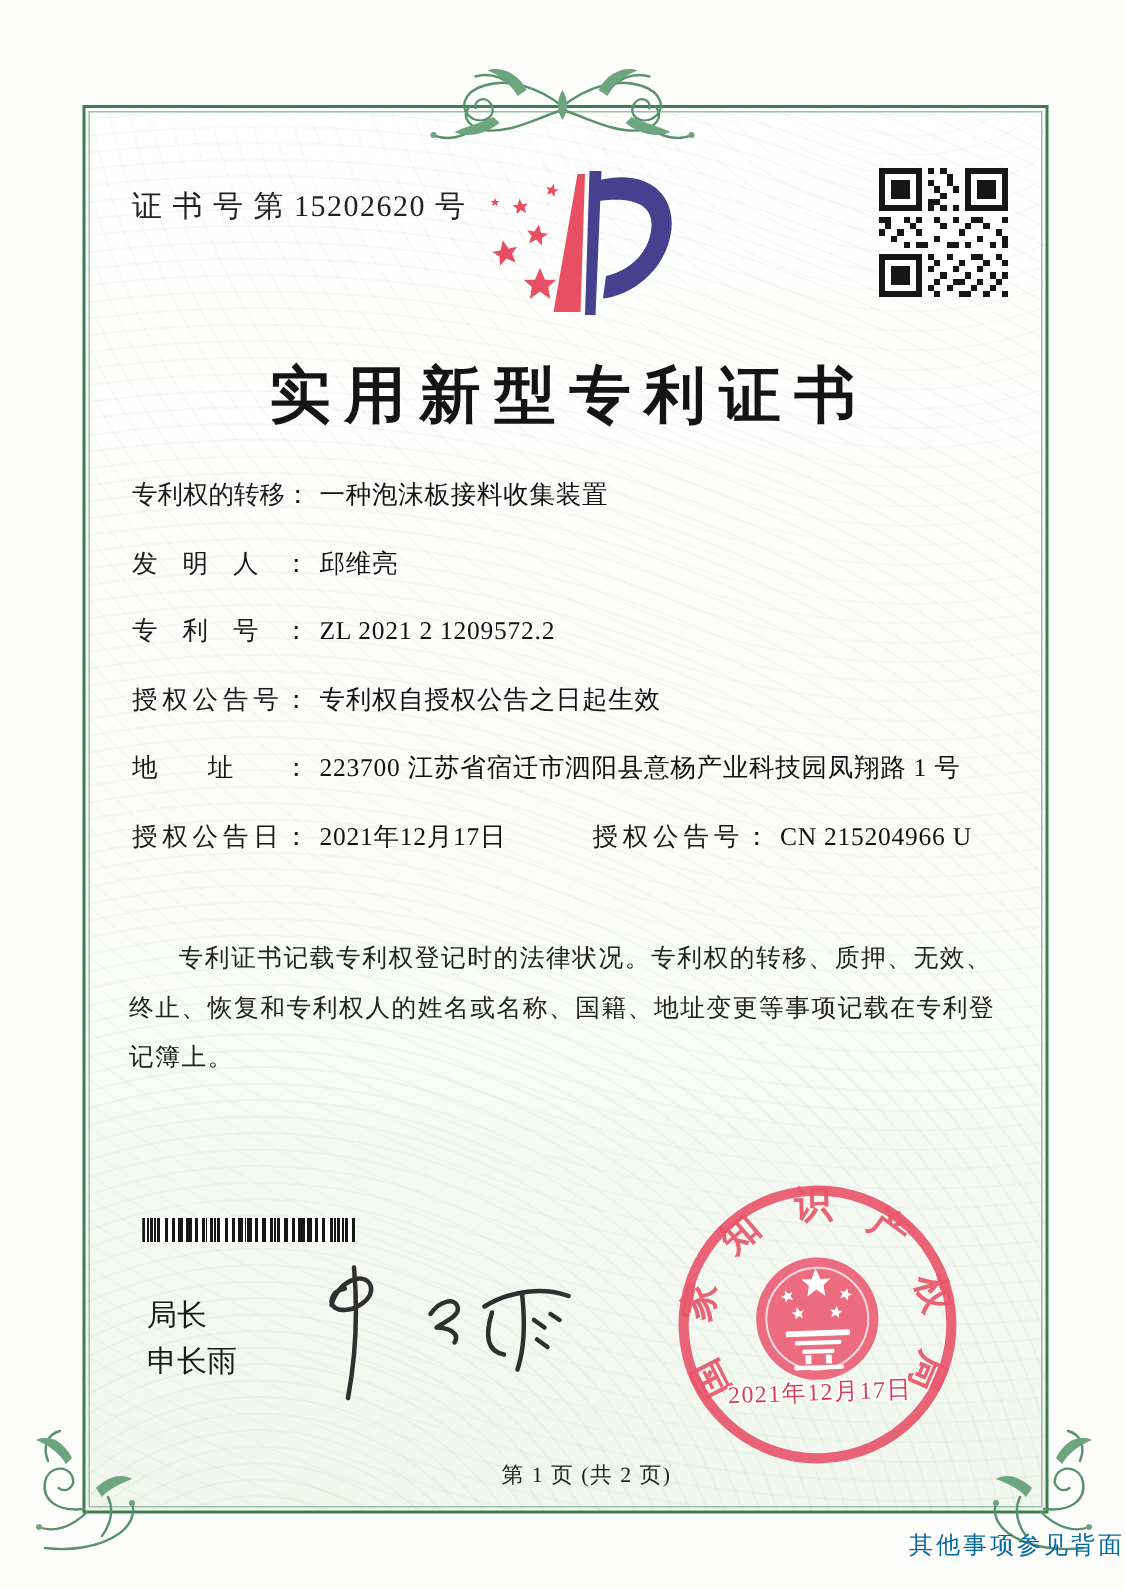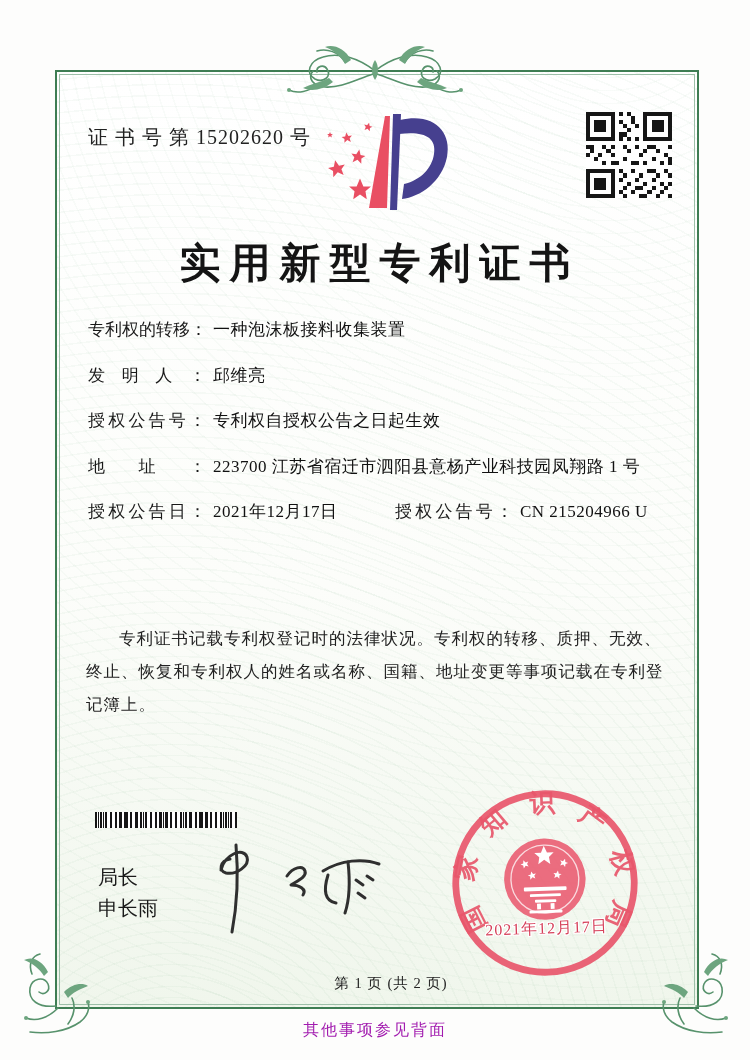--- a/index.html
+++ b/index.html
@@ -46,21 +46,21 @@
     position:absolute;left:95px;top:812px;width:142px;height:16px;background-color:#fff;
     background-image:
       repeating-linear-gradient(90deg,#161616 0 2px,transparent 2px 5px),
       repeating-linear-gradient(90deg,#161616 0 1px,transparent 1px 8px),
       repeating-linear-gradient(90deg,transparent 0 3px,#161616 3px 4px,transparent 4px 13px);
   }
   .sig-block{position:absolute;left:98px;top:862px;font-size:20px;line-height:31px;color:#1a1a1a;}
   .sig-svg{position:absolute;left:195px;top:840px;width:205px;height:100px;}
   .seal{position:absolute;left:448px;top:786px;width:194px;height:194px;transform:rotate(-2deg);}
   .page-num{position:absolute;left:0;top:974px;width:750px;text-align:center;font-size:14.5px;letter-spacing:1px;color:#222;padding-left:16px;}
-  .back-note{position:absolute;left:0;top:1020px;width:750px;text-align:center;font-size:16px;letter-spacing:2px;color:#a21caf;}
+  .back-note{position:absolute;left:0;top:1020px;width:750px;text-align:right;font-size:16px;letter-spacing:2px;color:#0369a1;}
   svg text{font-family:"Liberation Serif","DejaVu Serif",serif;}
 </style>
 </head>
 <body>
 
 <div class="frame">
   <div class="frame-inner"></div>
 </div>
 
 <div class="ornament-top">
@@ -227,20 +227,23 @@
 <div class="title">实用新型专利证书</div>
 
 <div class="rows">
   <div class="row">
     <span class="flabel">专利权的转移：</span><span class="fvalue">一种泡沫板接料收集装置</span>
   </div>
   <div class="row">
     <span class="flabel">发明人：</span><span class="fvalue">邱维亮</span>
   </div>
   <div class="row">
+    <span class="flabel">专利号：</span><span class="fvalue">ZL 2021 2 1209572.2</span>
+  </div>
+  <div class="row">
     <span class="flabel">授权公告号：</span><span class="fvalue">专利权自授权公告之日起生效</span>
   </div>
   <div class="row">
     <span class="flabel">地址：</span><span class="fvalue">223700 江苏省宿迁市泗阳县意杨产业科技园凤翔路 1 号</span>
   </div>
   <div class="row">
     <span class="flabel">授权公告日：</span><span class="fvalue">2021年12月17日</span>
     <span class="pair2">
       <span class="flabel">授权公告号：</span><span class="fvalue">CN 215204966 U</span>
     </span>

